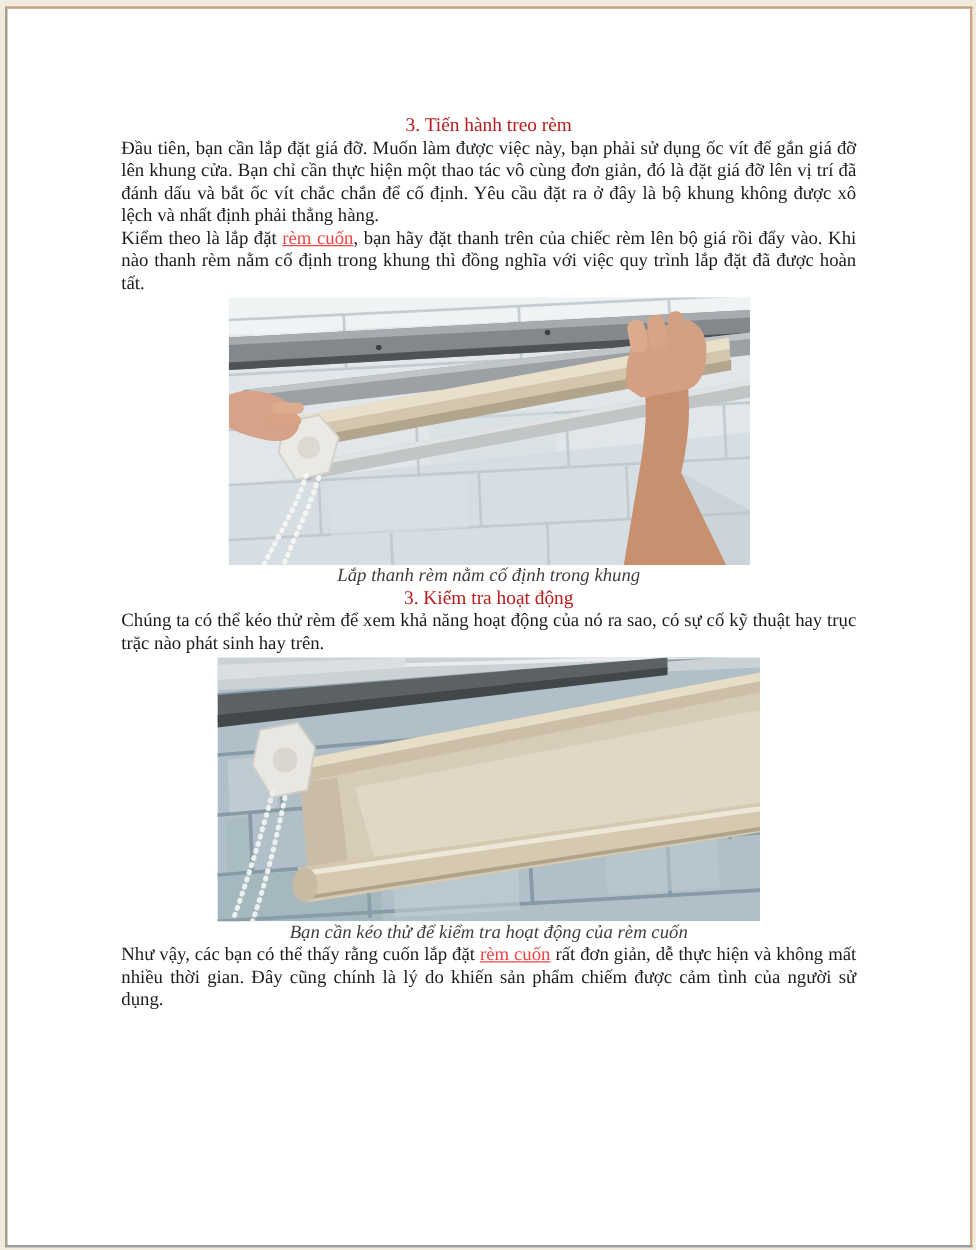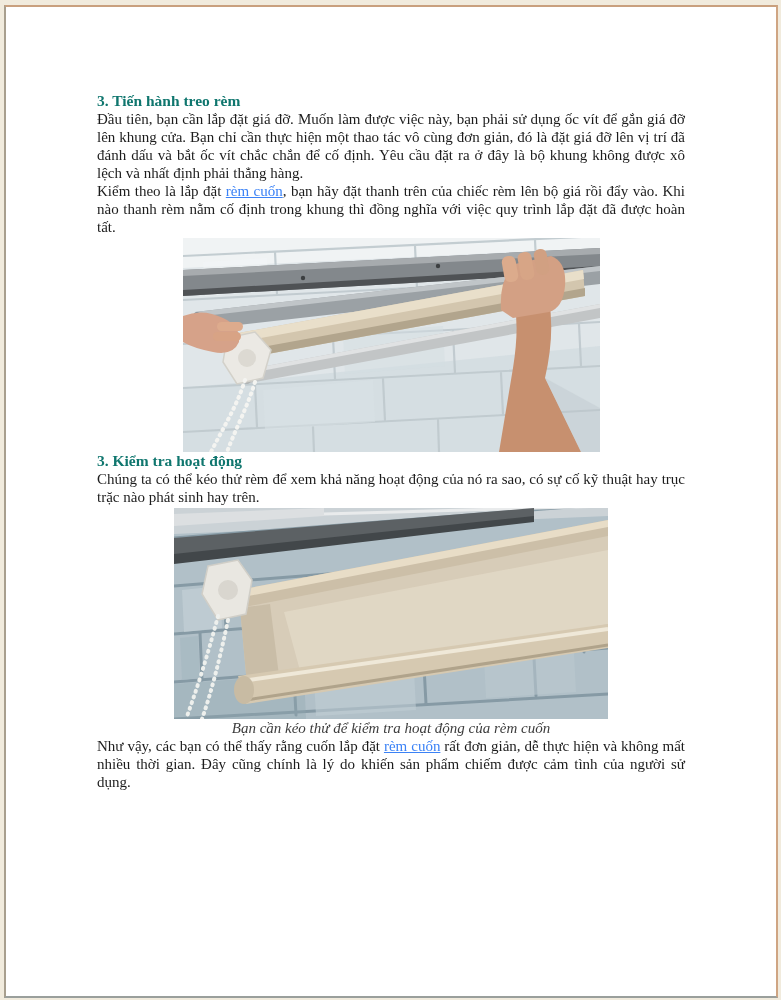--- a/index.html
+++ b/index.html
@@ -14,24 +14,24 @@
     border-top:2px solid #c9a07e;
     border-right:2px solid #cfa583;
     border-left:2px solid #a89f8e;
     border-bottom:2px solid #9a9f9c;
   }
   .content{
     width:588px;margin-left:91px;padding-top:85px;
     color:#1c1c1c;font-size:15px;line-height:18px;
   }
   h3.sec-heading{
-    margin:0;padding:0;font-size:15.5px;line-height:18px;font-weight:bold;color:#0f766e;
+    margin:0;padding:0;font-size:15.5px;line-height:18px;font-weight:normal;color:#b91c1c;text-align:center;
   }
   p.body-par{margin:0;padding:0;text-align:justify;}
-  a.doc-link{color:#3b82f6;text-decoration:underline;cursor:pointer;}
+  a.doc-link{color:#ef4444;text-decoration:underline;cursor:pointer;}
   figure{margin:2px auto 0 auto;padding:0;text-align:center;}
   figure.f1{width:417px;}
   figure.f2{width:434px;}
   figure svg{display:block;}
   figcaption{
     font-style:italic;color:#3d3d3d;font-size:15px;line-height:17px;margin-top:1px;
     white-space:nowrap;
   }
 </style>
 </head>
@@ -121,20 +121,21 @@
 
         <g>
           <path d="M316,214 L330,130 Q336,92 332,70 L366,62 Q372,96 362,140 L398,214 Z" fill="#c7906f"></path>
           <path d="M318,72 Q316,40 332,26 L368,18 Q384,24 382,48 Q380,70 366,74 L330,80 Z" fill="#d3a084"></path>
           <rect x="320" y="18" width="14" height="26" rx="6" fill="#dcab8c" transform="rotate(-10 327 31)"></rect>
           <rect x="336" y="14" width="14" height="28" rx="6" fill="#d7a586" transform="rotate(-10 343 28)"></rect>
           <rect x="352" y="11" width="13" height="26" rx="6" fill="#d1a082" transform="rotate(-10 358 24)"></rect>
           <path d="M362,140 L398,214 L417,214 L417,170 Z" fill="#b9c4c9" opacity="0.35"></path>
         </g>
       </svg>
+      <figcaption>Lắp thanh rèm nằm cố định trong khung</figcaption>
     </figure>
 
     <h3 class="sec-heading">3. Kiểm tra hoạt động</h3>
 
     <p class="body-par"><span>Chúng ta có thể kéo thử rèm để xem khả năng hoạt động của nó ra sao, có sự cố kỹ thuật hay trục trặc nào phát sinh hay trên.</span></p>
 
     <figure class="f2">
 
       <svg width="434" height="211" viewBox="0 0 434 211" role="img">
 

